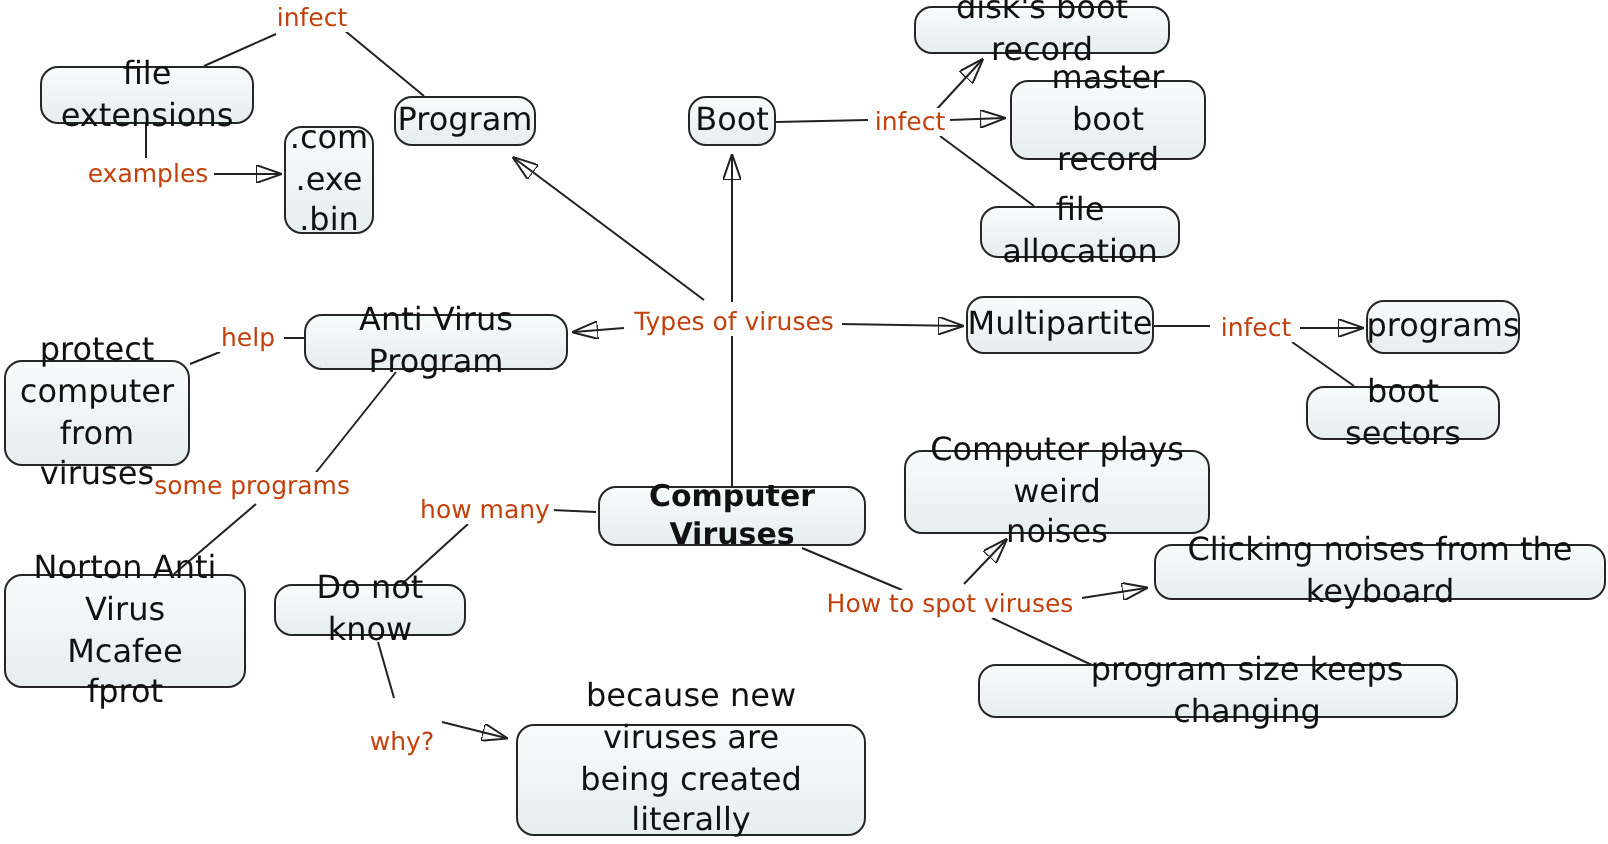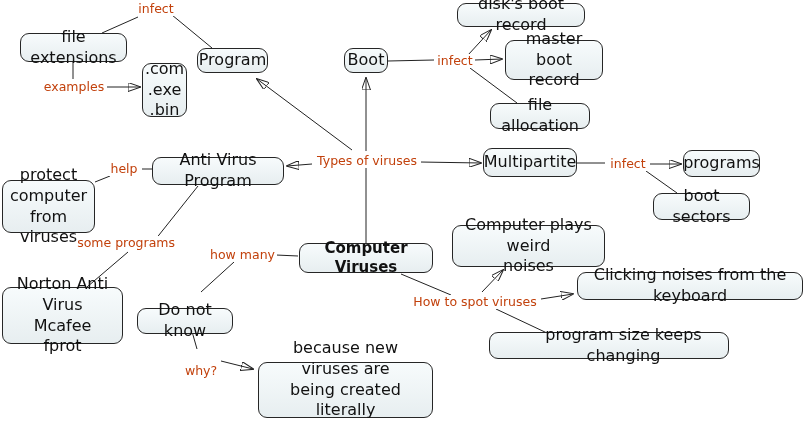--- a/index.html
+++ b/index.html
@@ -85,21 +85,21 @@
   <div class="node" style="left:683px; top:150px; width:77px;  height:27px;">programs</div>
   <div class="node" style="left:653px; top:193px; width:97px;  height:27px;">boot sectors</div>
   <div class="node bold" style="left:299px; top:243px; width:134px; height:30px;">Computer Viruses</div>
   <div class="node" style="left:452px; top:225px; width:153px; height:42px;">Computer plays weird
 noises</div>
   <div class="node" style="left:577px; top:272px; width:226px; height:28px;">Clicking noises from the keyboard</div>
   <div class="node" style="left:489px; top:332px; width:240px; height:27px;padding-left:32px;">program size keeps changing</div>
   <div class="node" style="left:2px;   top:287px; width:121px; height:57px;">Norton Anti Virus
 Mcafee
 fprot</div>
-  <div class="node" style="left:137px; top:308px; width:96px;  height:26px;">Do not know</div>
+  <div class="node" style="left:137px; top:292px; width:96px;  height:26px;">Do not know</div>
   <div class="node" style="left:258px; top:362px; width:175px; height:56px;">because new viruses are
 being created literally
 everyday</div>
 
   <div class="edge-label" style="left:135px; top:2px;   width:40px;">infect</div>
   <div class="edge-label" style="left:41px;  top:80px;  width:64px;">examples</div>
   <div class="edge-label" style="left:435px; top:54px;  width:38px;">infect</div>
   <div class="edge-label" style="left:106px; top:162px; width:34px;">help</div>
   <div class="edge-label" style="left:313px; top:154px; width:106px;">Types of viruses</div>
   <div class="edge-label" style="left:606px; top:157px; width:42px;">infect</div>

